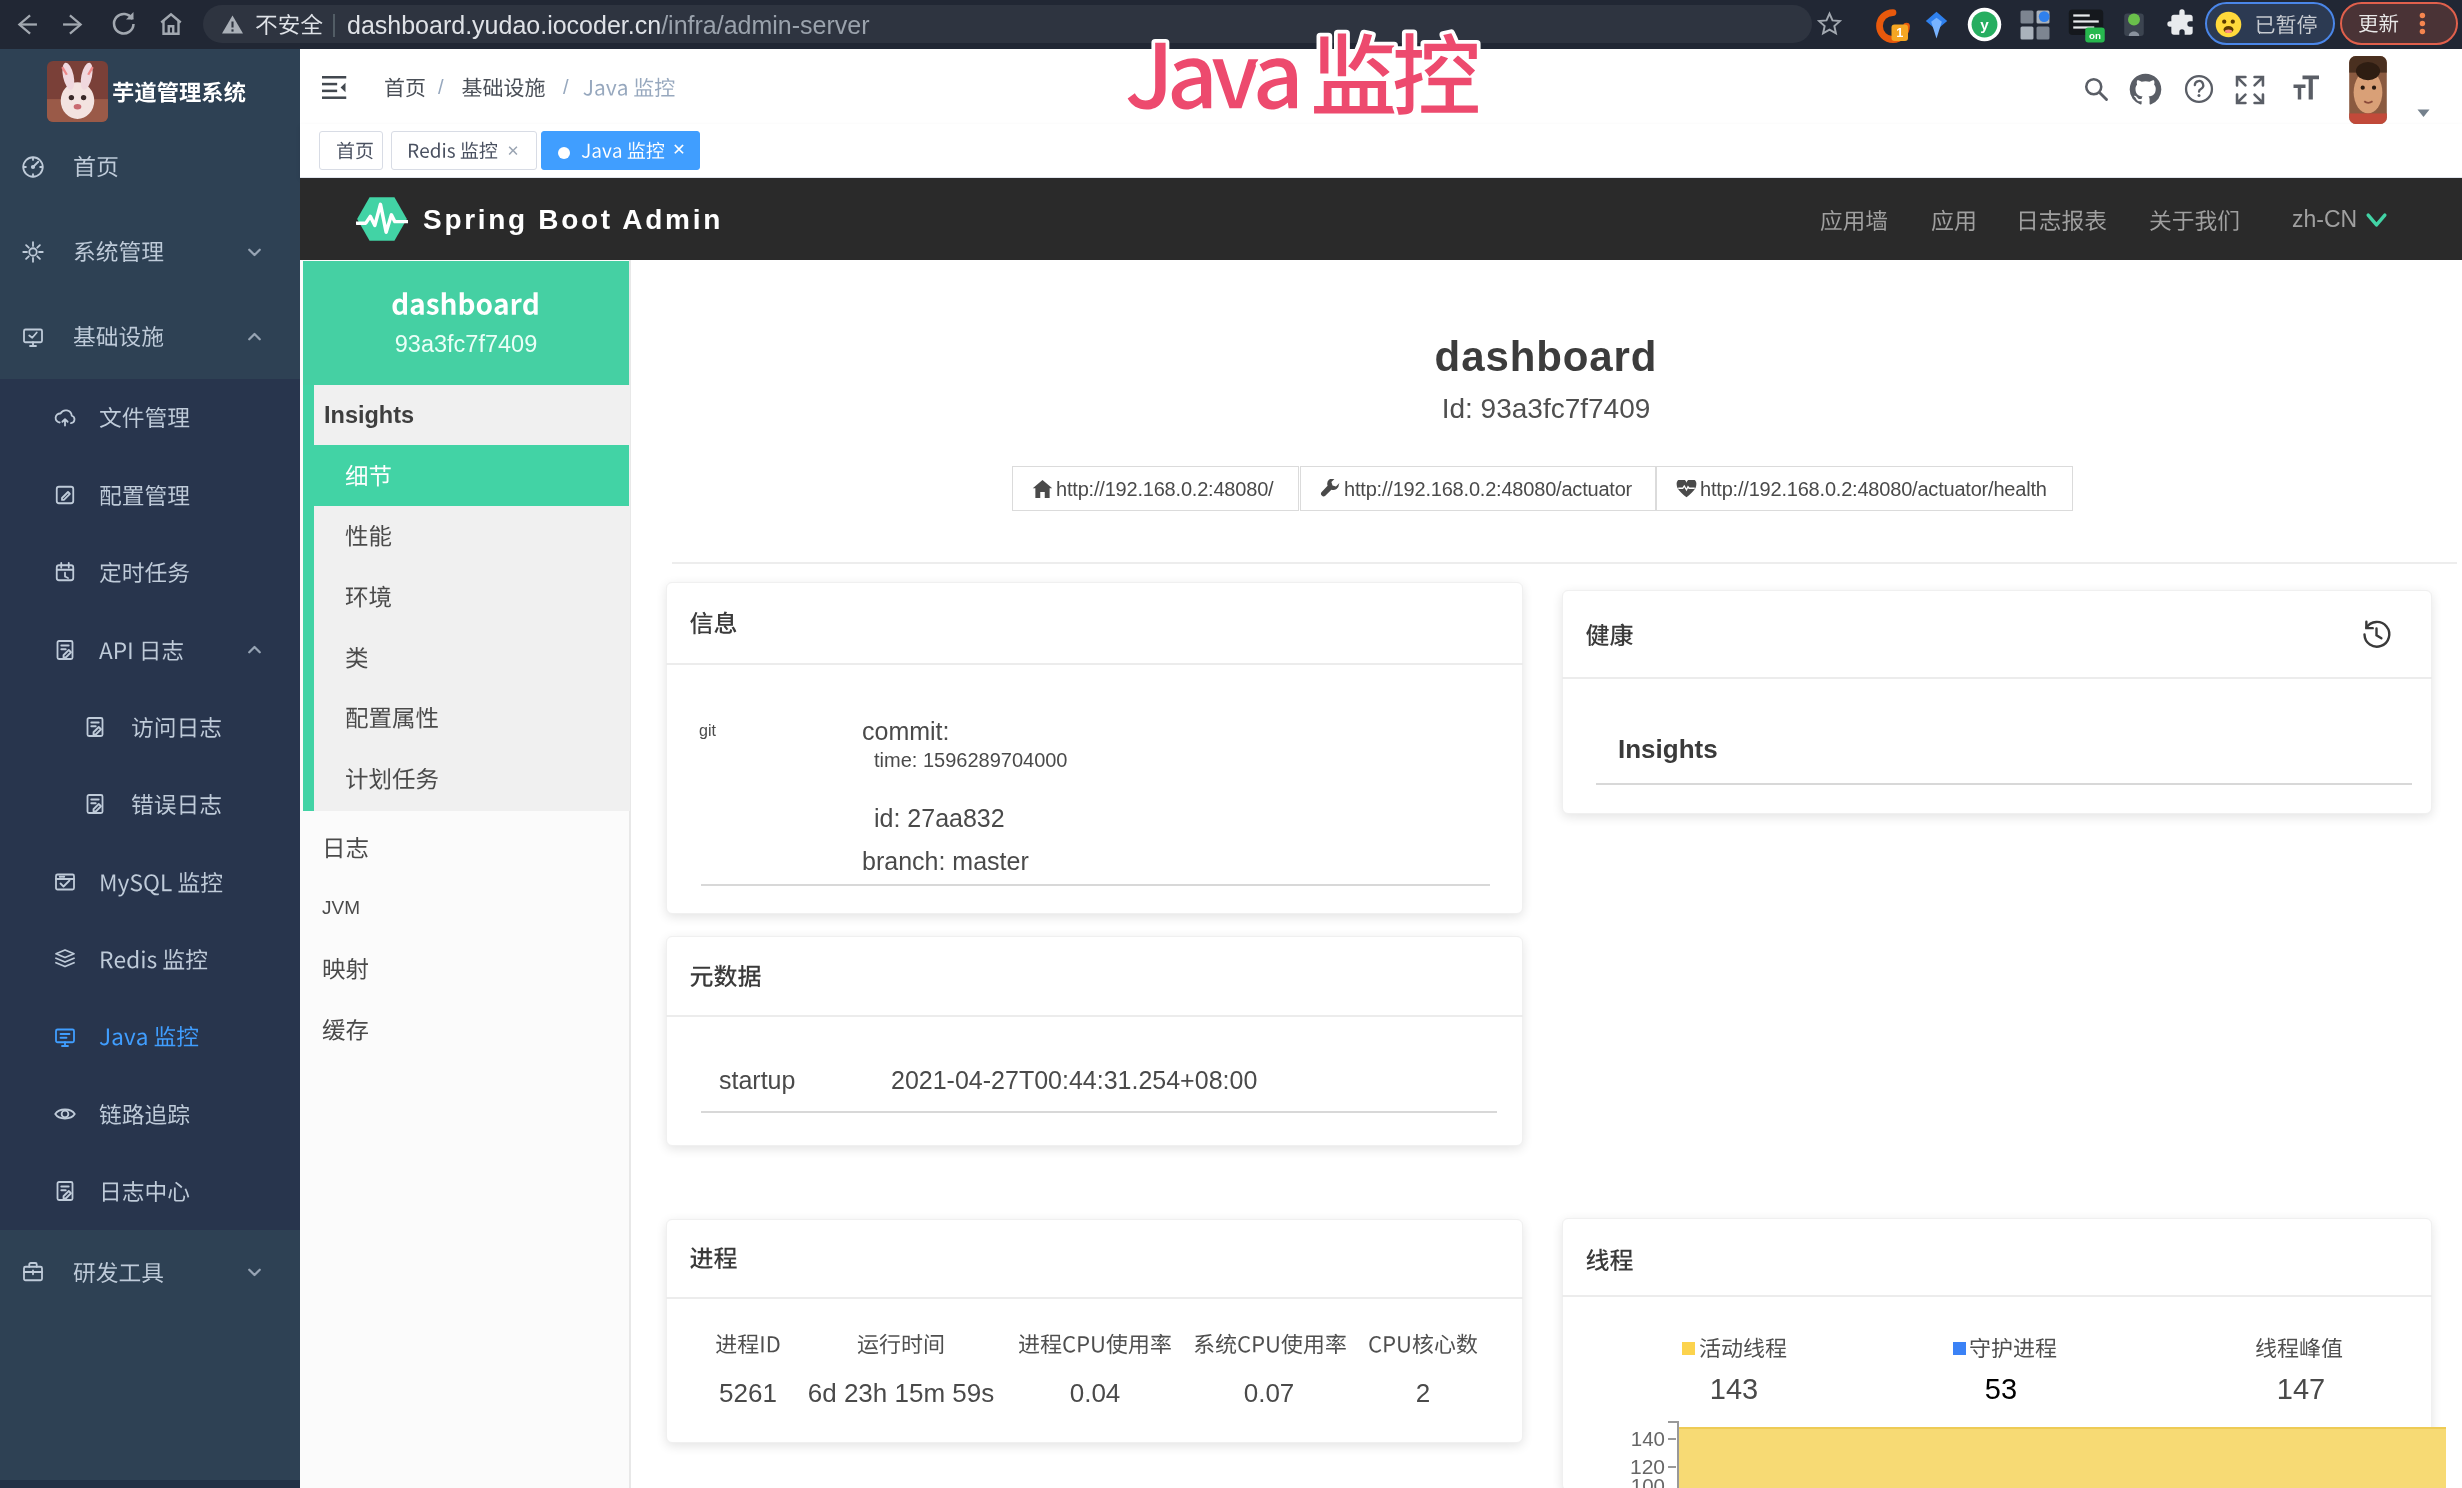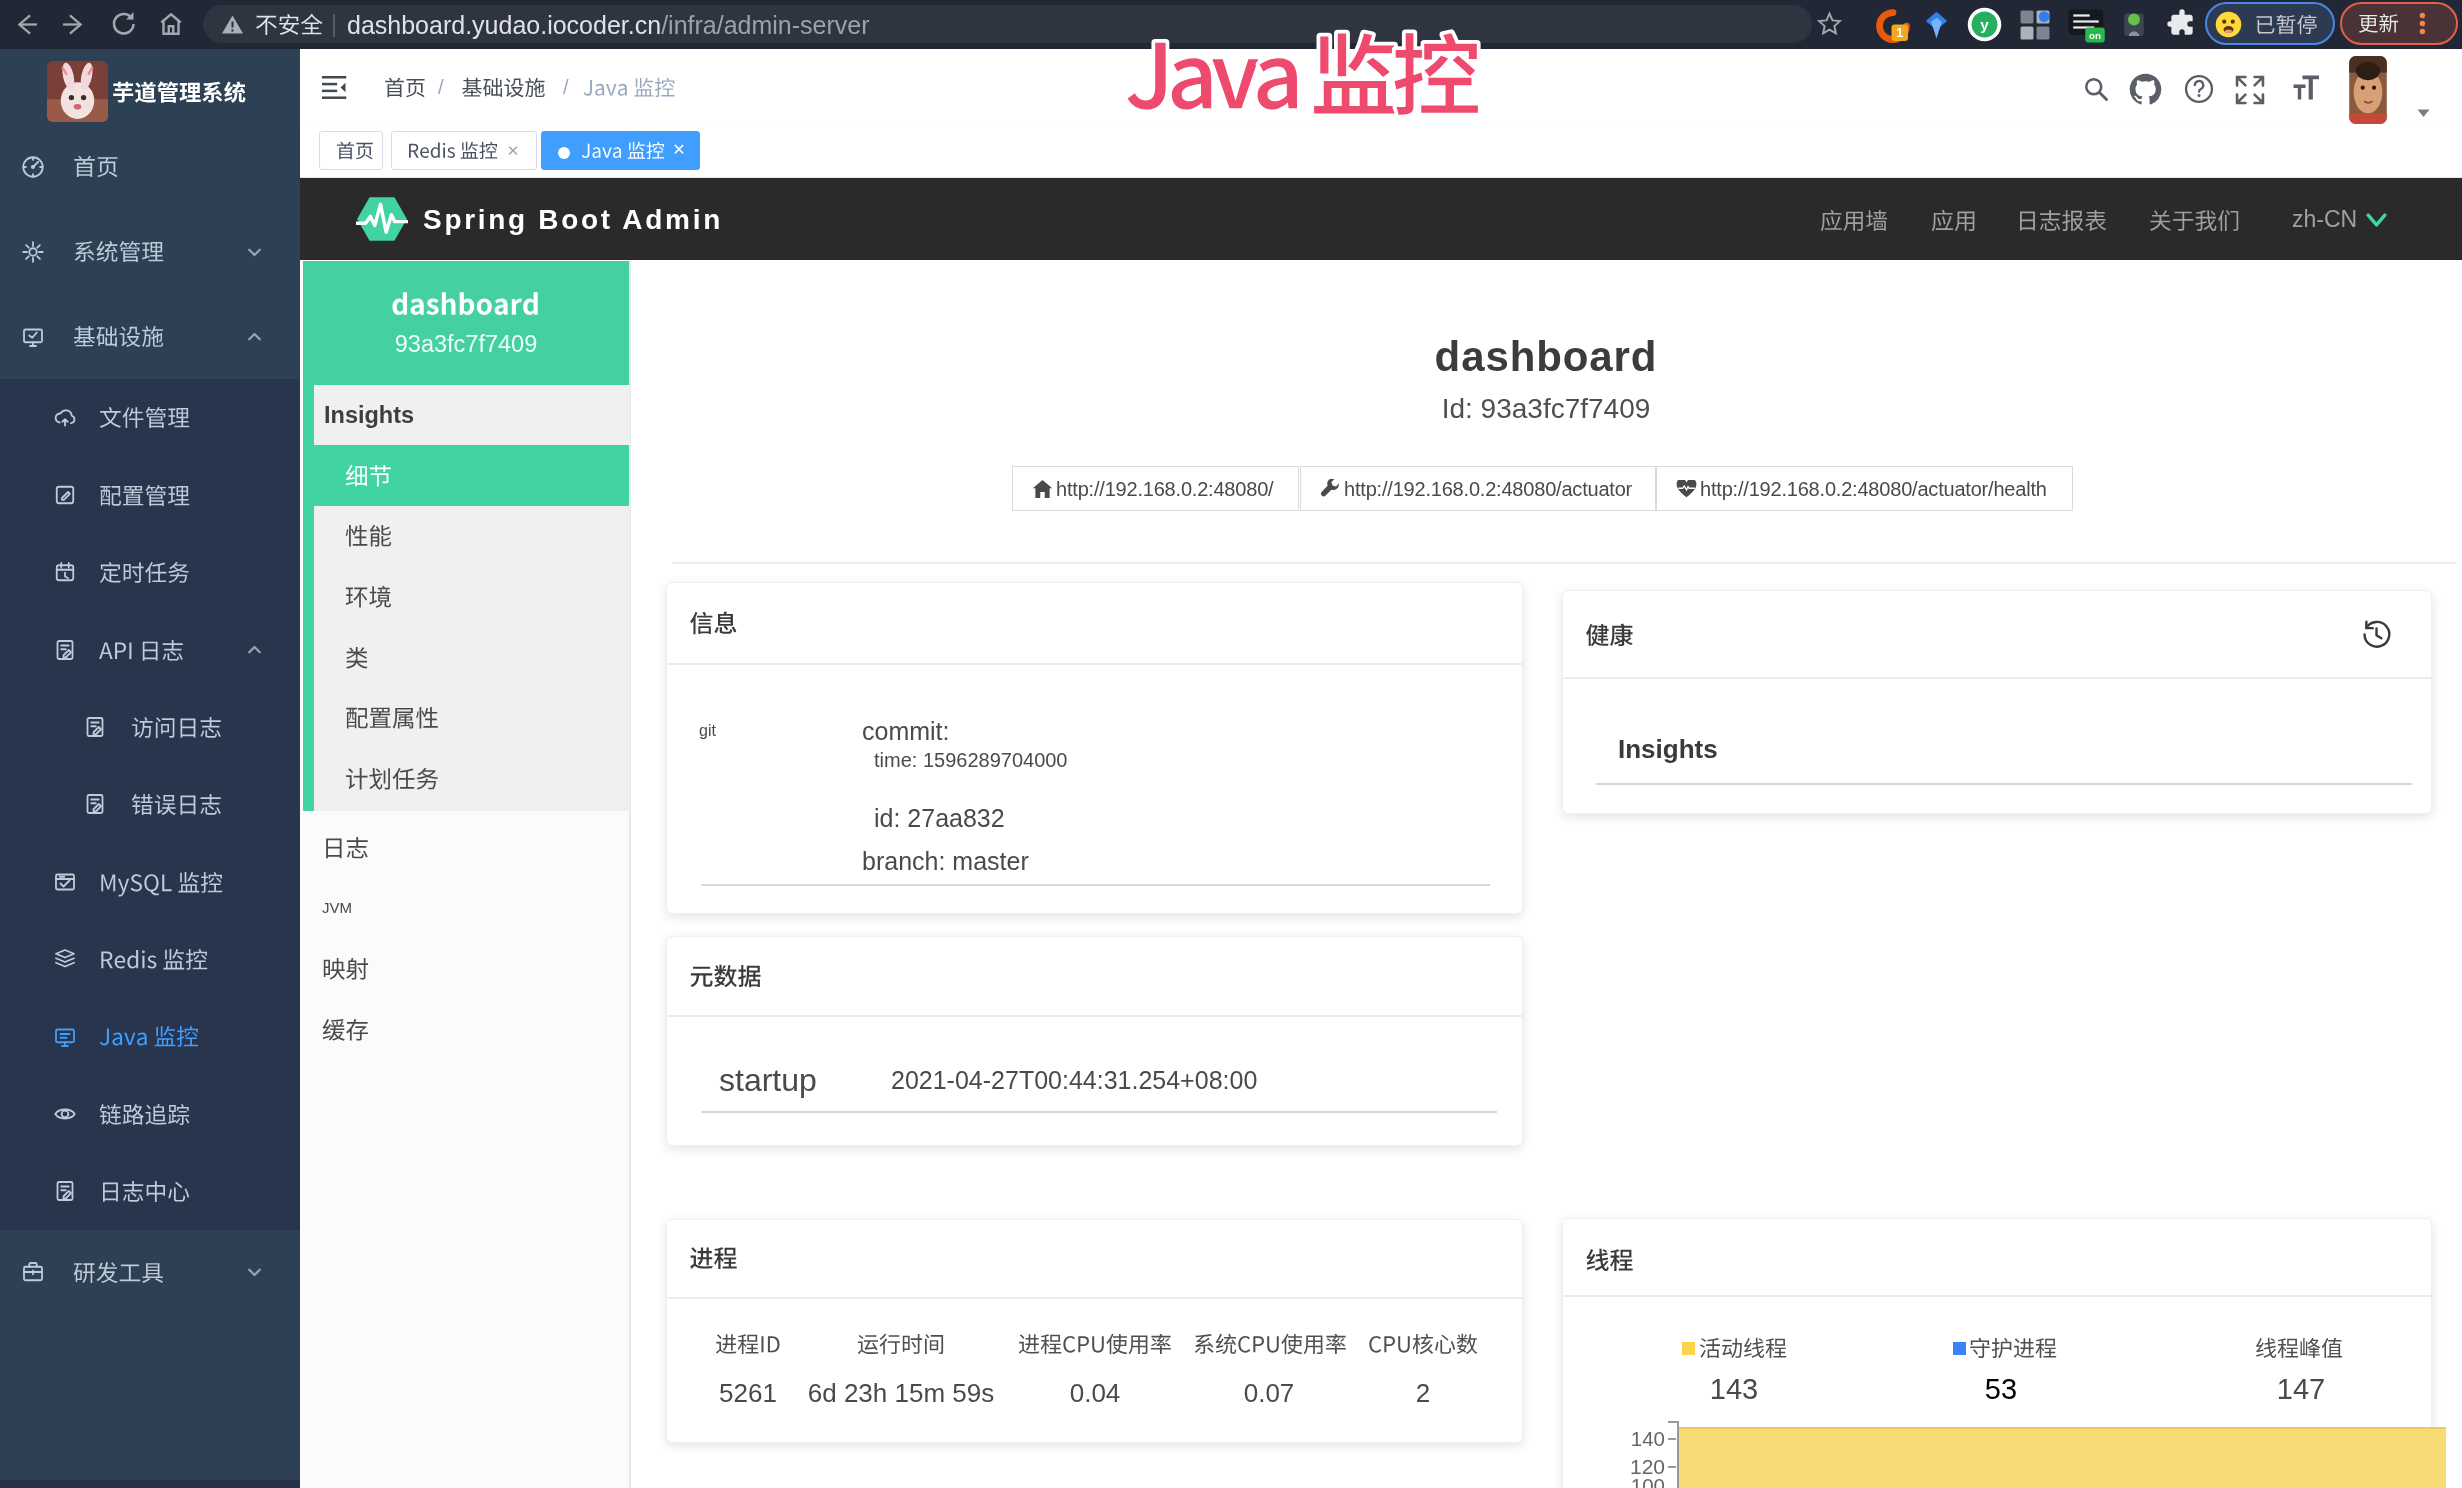--- a/index.html
+++ b/index.html
@@ -678,21 +678,21 @@
       </svg>
     </div>
     <div style="position:absolute;left:322px;top:836px;width:49px;height:23.5px;">
       <svg width="47" height="23.5" viewBox="0 0 62.0 31.0" style="overflow:visible">
         <g fill="#4a4a4a" transform="matrix(0.031000,0,0,-0.031000,0,27.280)">
           <use href="#g65e5r" x="0.0"></use>
           <use href="#g5fd7r" x="1000.0"></use>
         </g>
       </svg>
     </div>
-    <div style="position:absolute;left:322px;top:890px;font-family:'Liberation Sans',sans-serif;font-size:15px;font-weight:400;color:#4a4a4a;white-space:nowrap;line-height:35px;letter-spacing:0px;text-align:left;">JVM</div>
+    <div style="position:absolute;left:322px;top:890px;font-family:'Liberation Sans',sans-serif;font-size:19px;font-weight:400;color:#4a4a4a;white-space:nowrap;line-height:35px;letter-spacing:0px;text-align:left;">JVM</div>
     <div style="position:absolute;left:322px;top:957px;width:49px;height:23.5px;">
       <svg width="47" height="23.5" viewBox="0 0 62.0 31.0" style="overflow:visible">
         <g fill="#4a4a4a" transform="matrix(0.031000,0,0,-0.031000,0,27.280)">
           <use href="#g6620r" x="0.0"></use>
           <use href="#g5c04r" x="1000.0"></use>
         </g>
       </svg>
     </div>
     <div style="position:absolute;left:322px;top:1018px;width:49px;height:23.5px;">
       <svg width="47" height="23.5" viewBox="0 0 62.0 31.0" style="overflow:visible">
@@ -741,21 +741,21 @@
     <div style="position:absolute;left:689px;top:964px;width:74px;height:24px;">
       <svg width="73" height="24" viewBox="0 0 96.0 32.0" style="overflow:visible">
         <g fill="#3a3a3a" transform="matrix(0.032000,0,0,-0.032000,0,28.160)">
           <use href="#g5143m" x="0.0"></use>
           <use href="#g6570m" x="1000.0"></use>
           <use href="#g636em" x="2000.0"></use>
         </g>
       </svg>
     </div>
     <div style="position:absolute;left:666px;top:1015px;width:857px;height:1.5px;background:#ececec;"></div>
-    <div style="position:absolute;left:719px;top:1061px;font-family:'Liberation Sans',sans-serif;font-size:32px;font-weight:400;color:#4a4a4a;white-space:nowrap;line-height:38px;letter-spacing:0px;text-align:left;">startup</div>
+    <div style="position:absolute;left:719px;top:1061px;font-family:'Liberation Sans',sans-serif;font-size:25px;font-weight:400;color:#4a4a4a;white-space:nowrap;line-height:38px;letter-spacing:0px;text-align:left;">startup</div>
     <div style="position:absolute;left:891px;top:1061px;font-family:'Liberation Sans',sans-serif;font-size:25px;font-weight:400;color:#4a4a4a;white-space:nowrap;line-height:38px;letter-spacing:0px;text-align:left;">2021-04-27T00:44:31.254+08:00</div>
     <div style="position:absolute;left:701px;top:1111px;width:796px;height:1.5px;background:#d8d8d8;"></div>
     <div style="position:absolute;left:666px;top:1219px;width:857px;height:224px;background:#fff;border:0.8px solid #f0f0f0;border-radius:6px;box-shadow:0 3px 10.6px rgba(0,0,0,.11);"></div>
     <div style="position:absolute;left:689px;top:1246px;width:50px;height:24px;">
       <svg width="49" height="24" viewBox="0 0 64.0 32.0" style="overflow:visible">
         <g fill="#3a3a3a" transform="matrix(0.032000,0,0,-0.032000,0,28.160)">
           <use href="#g8fdbm" x="0.0"></use>
           <use href="#g7a0bm" x="1000.0"></use>
         </g>
       </svg>

